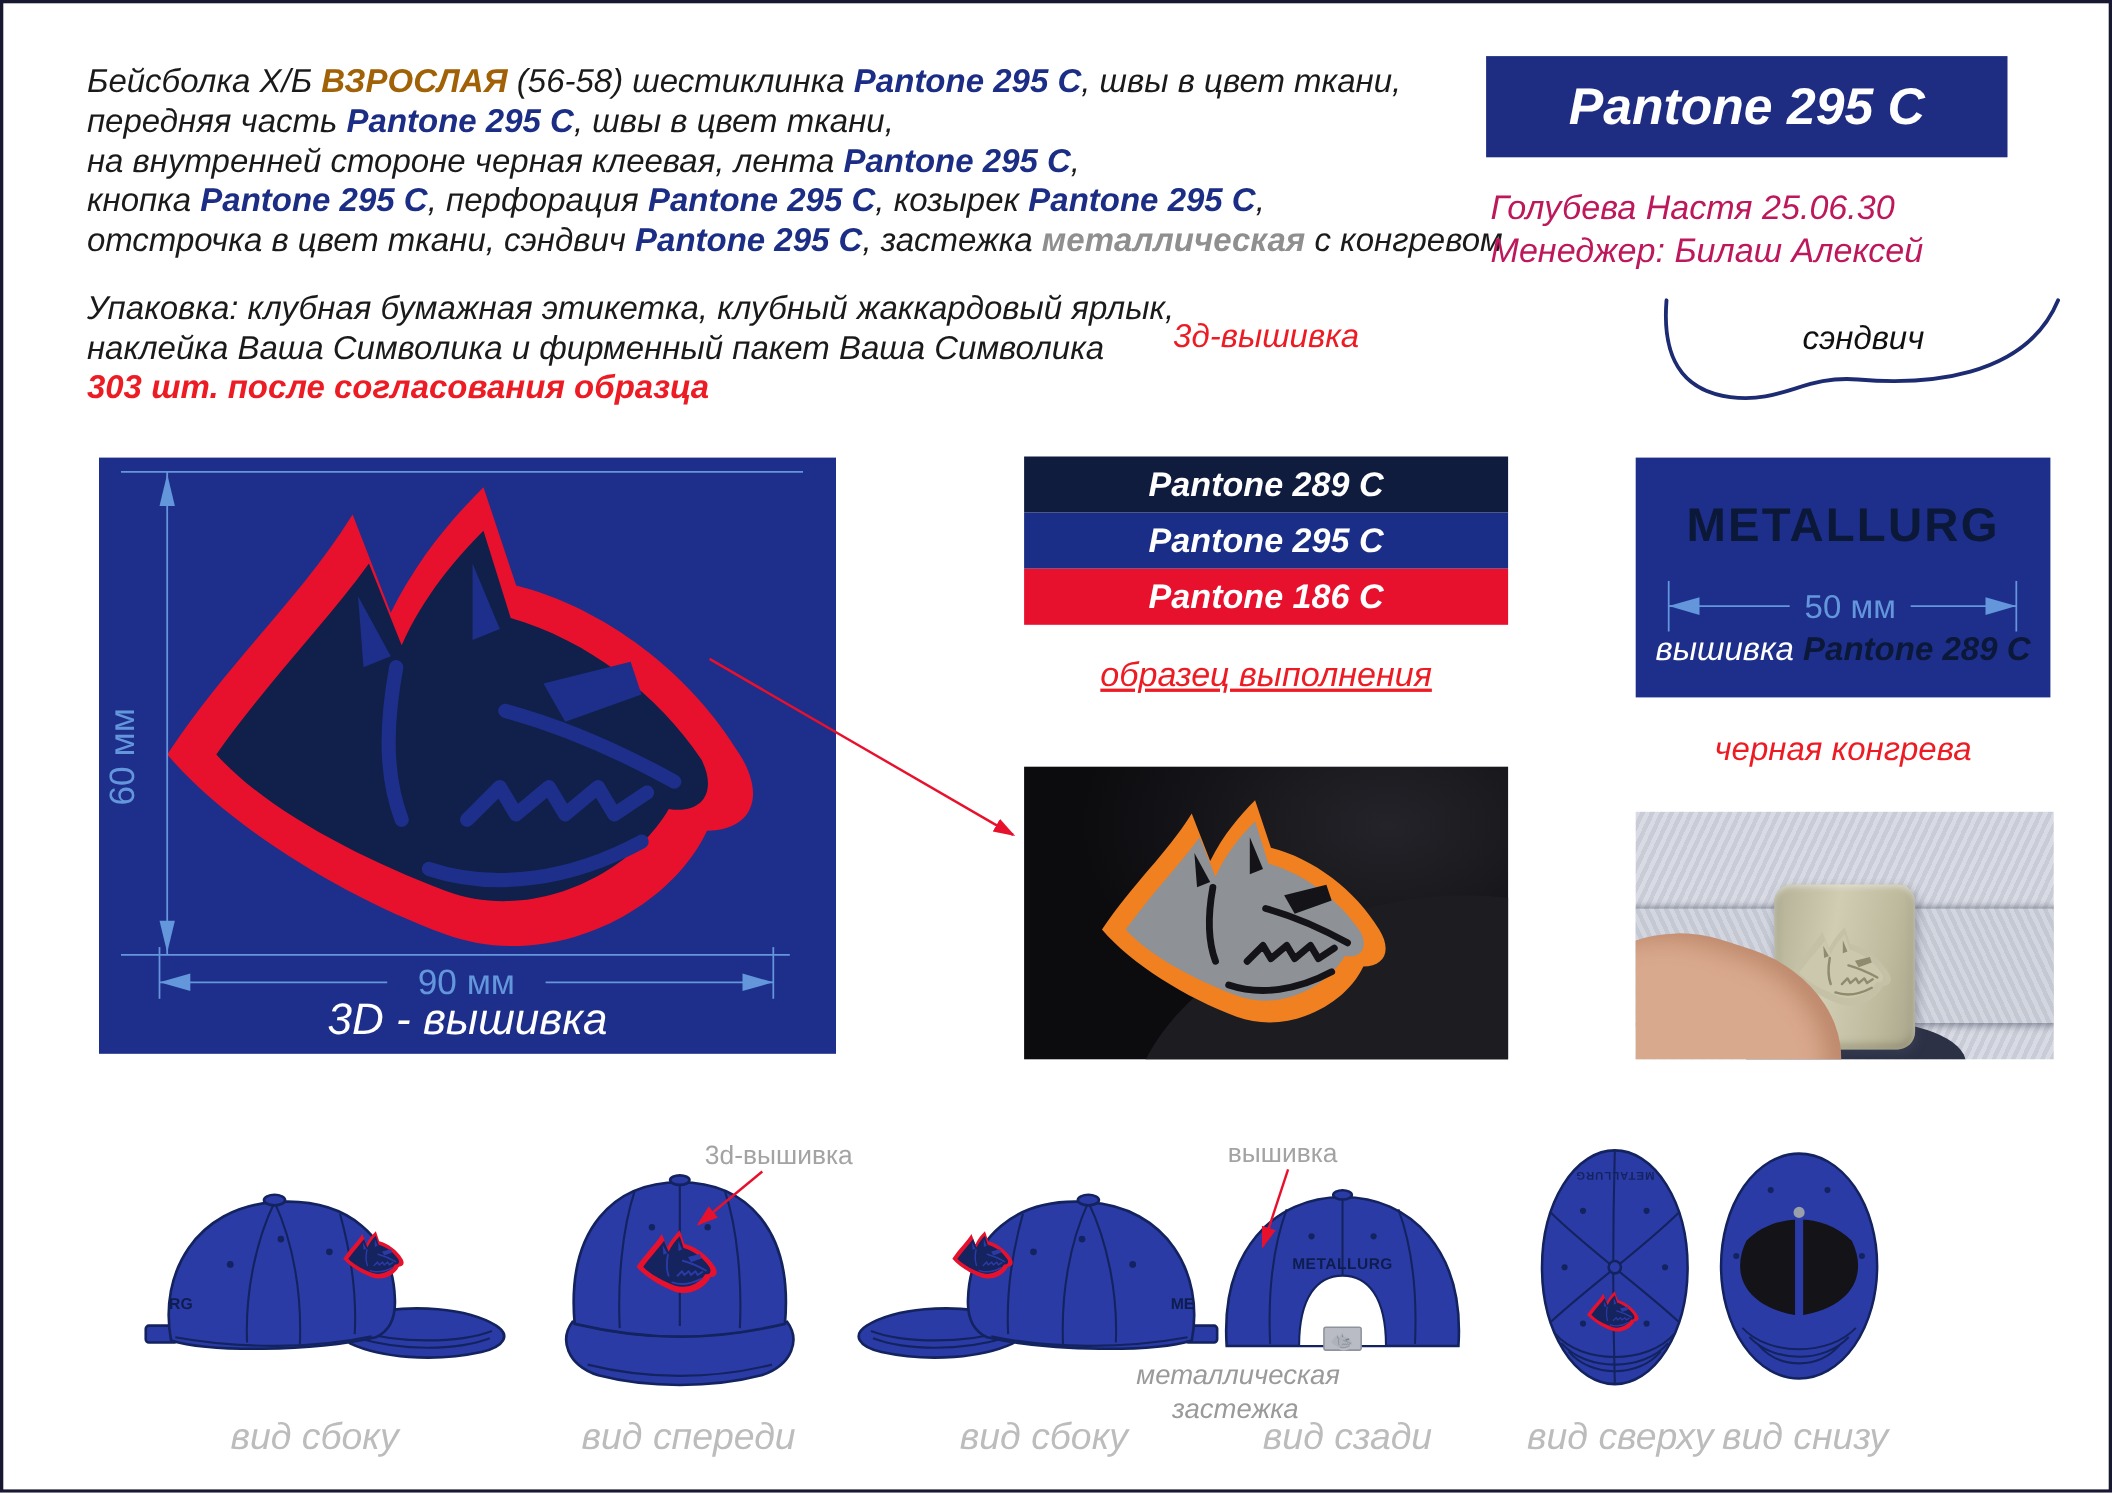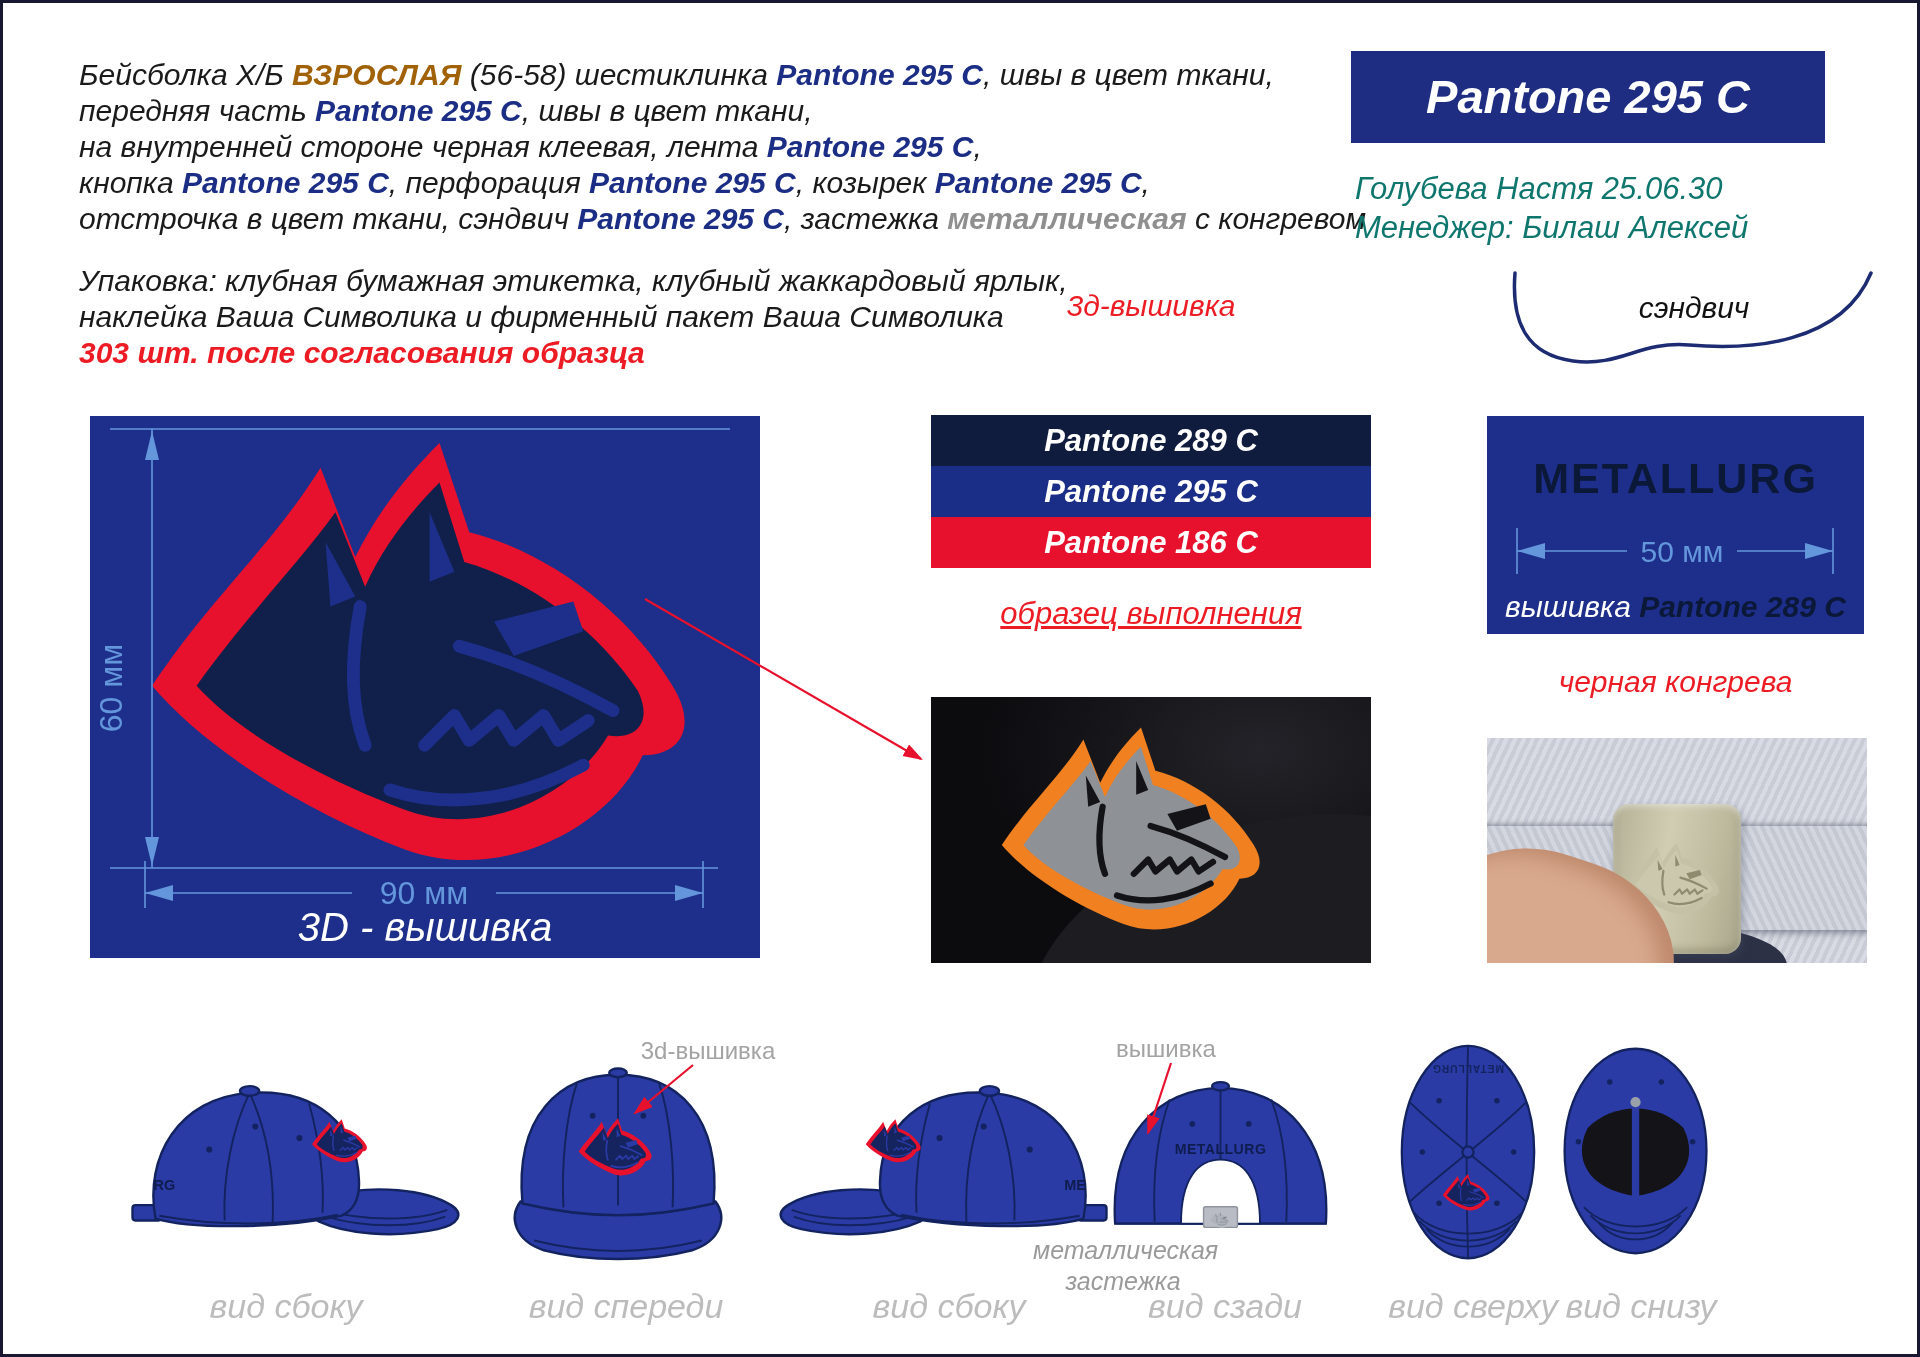--- a/index.html
+++ b/index.html
@@ -11,21 +11,21 @@
         font-style:italic;color:#1a1a1a;white-space:nowrap;}
   .spec .b-blue{color:#1b2d85;font-weight:bold;}
   .spec .b-red{color:#a16207;font-weight:bold;}
   .spec .b-grey{color:#8f8f8f;font-weight:bold;}
   .spec .gap{height:26px;}
   .spec .red-line{color:#ed1c24;font-weight:bold;}
   
   .banner{position:absolute;left:1348px;top:48px;width:474px;height:92px;background:#1e2d82;
           color:#fff;font-size:47px;font-weight:bold;font-style:italic;text-align:center;line-height:92px;}
   .credits{position:absolute;left:1352px;top:166px;font-size:31px;font-style:italic;
-           line-height:39px;color:#0f766e;}
+           line-height:39px;color:#be185d;}
   .sandwich-curve{position:absolute;left:1500px;top:268px;width:380px;height:118px;}
   .sandwich-label{position:absolute;left:1502px;top:288px;width:378px;text-align:center;
                   font-size:30px;font-style:italic;color:#111;}
   
   .logo-box{position:absolute;left:87px;top:413px;width:670px;height:542px;background:#1d2f8a;}
   .logo-wolf{position:absolute;left:52px;top:22px;width:595px;height:456px;}
   .dims{position:absolute;left:0;top:0;width:670px;height:542px;}
   .dims line{stroke:#6496dc;stroke-width:1.6;}
   .dims polygon{fill:#6496dc;}
   .dim-text{fill:#6496dc;font-size:32px;}
@@ -48,21 +48,21 @@
                  border-radius:50%;background:#1c1c21;transform:rotate(-16deg);}
   .photo3d .wolf-photo{position:absolute;left:66px;top:28px;width:288px;height:221px;}
   
   .emb-box{position:absolute;left:1484px;top:413px;width:377px;height:218px;background:#1d2f8a;}
   .emb-word{position:absolute;left:0;top:38px;width:100%;text-align:center;color:#0b1838;
             font-size:43px;font-weight:bold;letter-spacing:2px;}
   .emb-dims{position:absolute;left:0;top:112px;width:377px;height:66px;}
   .emb-dims line{stroke:#6496dc;stroke-width:1.6;}
   .emb-dims polygon{fill:#6496dc;}
   .emb-dims .dim-text{font-size:30px;}
-  .emb-caption{position:absolute;left:18px;bottom:10px;font-size:30px;font-style:italic;color:#fff;white-space:nowrap;}
+  .emb-caption{position:absolute;left:18px;bottom:26px;font-size:30px;font-style:italic;color:#fff;white-space:nowrap;}
   .emb-caption .pantone{color:#0b1838;font-weight:bold;}
   .congreve-caption{position:absolute;left:1484px;top:660px;width:377px;text-align:center;
                     color:#ed1c24;font-size:30px;font-style:italic;line-height:37px;}
   .photo-strap{position:absolute;left:1484px;top:735px;width:380px;height:225px;overflow:hidden;
                background:repeating-linear-gradient(115deg,#d8dbe3 0 4px,#c9ccd6 4px 8px);}
   .strap-band{position:absolute;left:-10px;right:-10px;top:88px;height:104px;
               background:repeating-linear-gradient(65deg,#d3d6df 0 4px,#c4c8d3 4px 8px);
               box-shadow:0 3px 7px rgba(60,66,90,.5), 0 -2px 5px rgba(60,66,90,.35);}
   .shadow-wedge{position:absolute;left:100px;bottom:-42px;width:200px;height:78px;
                 background:#2c3146;border-radius:50%;}

